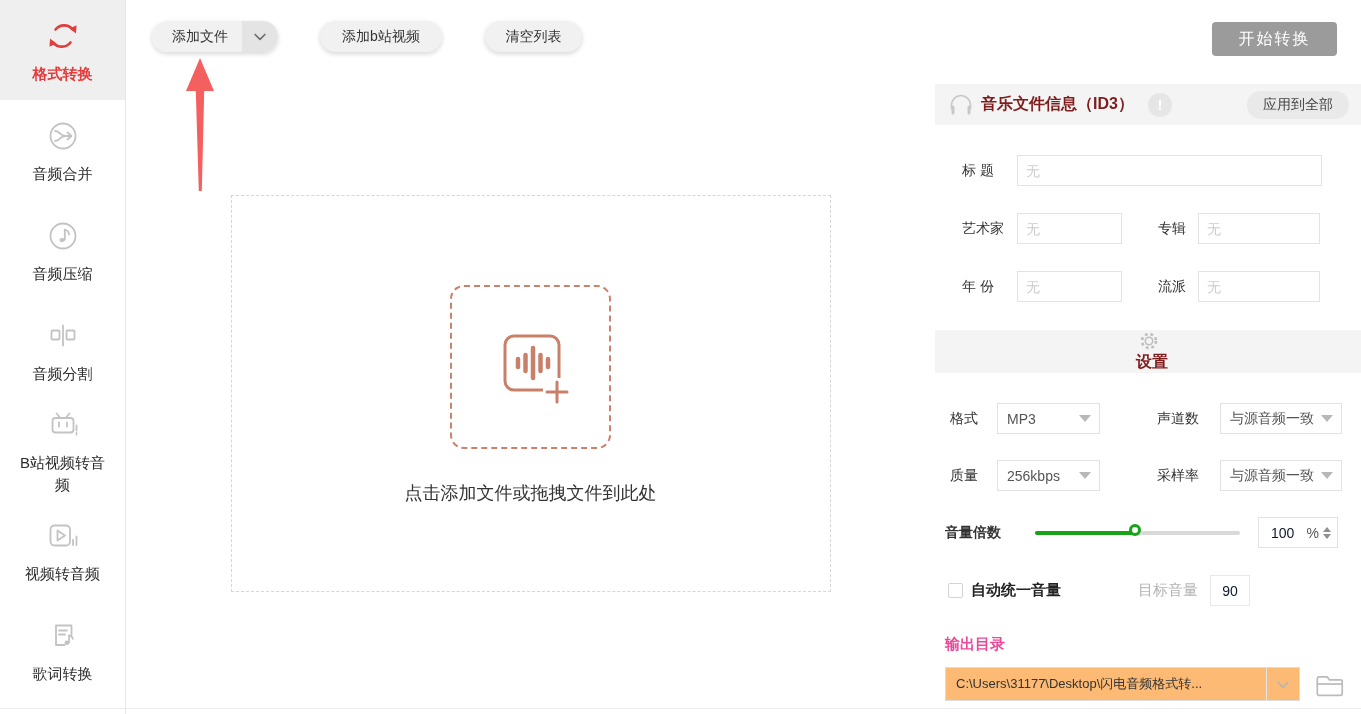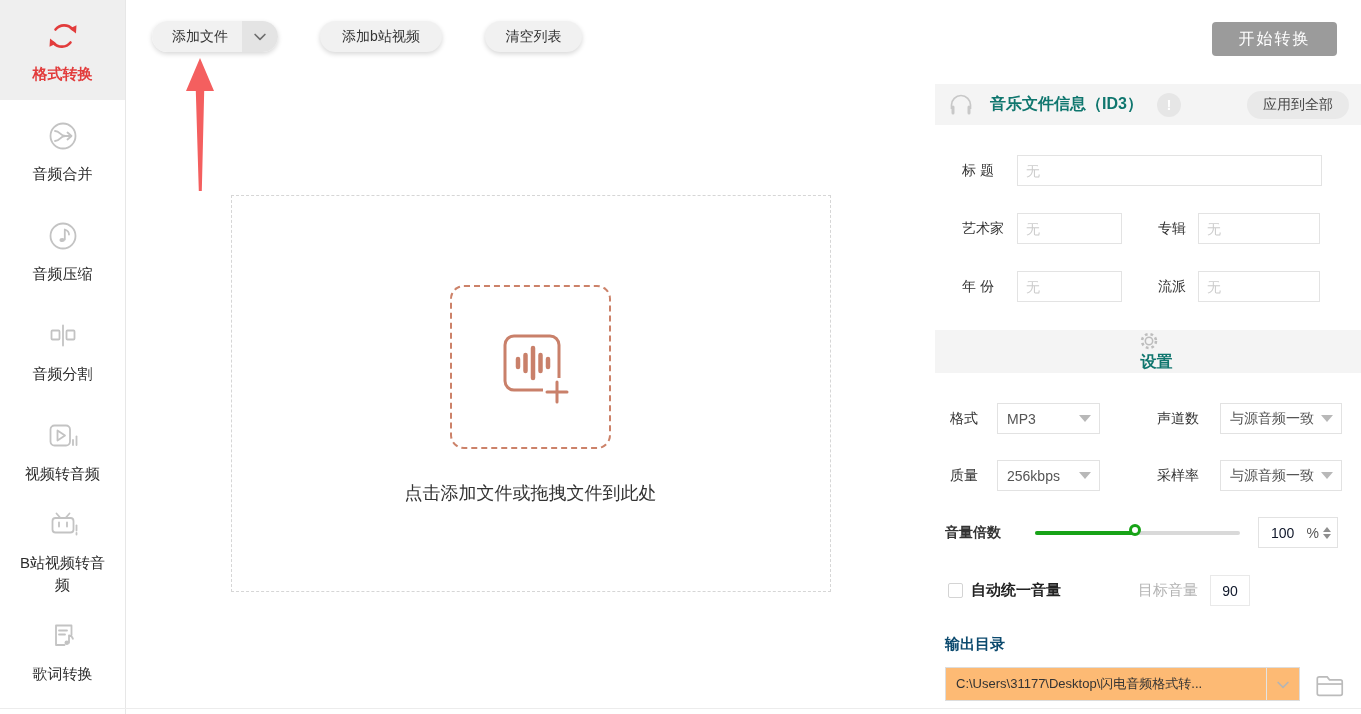--- a/index.html
+++ b/index.html
@@ -37,21 +37,21 @@
   .body-row { display:flex; height:630px; }
   .dz-col { flex:1; }
   .dropzone { width:600px; height:397px; margin:111px auto 0; border:1px dashed #d6d6d6; cursor:pointer; }
   .dz-iconbox { width:161px; height:164px; margin:89px auto 0; border:2px dashed #cc8269; border-radius:14px;
                 display:flex; align-items:center; justify-content:center; }
   .dz-hint { text-align:center; margin-top:32px; font-size:18px; color:#333; }
 
   
   .panel { width:426px; flex:0 0 426px; }
   .band { height:41px; background:#f4f4f4; display:flex; align-items:center; padding:0 12px 0 13px; }
-  .band .btitle { font-size:16px; color:#0f766e; font-weight:600; margin-left:16px; }
+  .band .btitle { font-size:16px; color:#7f1d1d; font-weight:600; margin-left:7px; }
   .info-circle { width:24px; height:24px; border-radius:50%; background:#e6e6e6; color:#fff; font-weight:bold;
                  font-size:15px; display:flex; align-items:center; justify-content:center; margin-left:14px; cursor:pointer; }
   .apply-btn { margin-left:auto; height:28px; padding:0 16px; background:#e9e9e9; border-radius:14px;
                font-size:14px; color:#444; display:flex; align-items:center; cursor:pointer; }
 
   .frow { display:flex; align-items:center; }
   .flabel { font-size:14px; color:#333; flex:0 0 auto; }
   .tin { height:31px; border:1px solid #e3e3e3; background:#fff; font-size:14px; color:#444; padding:0 8px;
          font-family:inherit; outline:none; }
   .tin::placeholder { color:#ccc; }
@@ -80,21 +80,21 @@
   .spin .arrows { display:flex; flex-direction:column; gap:2px; cursor:pointer; }
   .tri-up { width:0; height:0; border-left:4px solid transparent; border-right:4px solid transparent; border-bottom:5px solid #8f8f8f; }
   .tri-dn { width:0; height:0; border-left:4px solid transparent; border-right:4px solid transparent; border-top:5px solid #8f8f8f; }
 
   .chk-row { margin:27px 0 0 13px; }
   .checkbox { width:15px; height:15px; border:1px solid #d4d4d4; border-radius:2px; background:#fff; cursor:pointer; }
   .chk-lab { font-size:15px; color:#222; font-weight:600; margin-left:8px; width:92px; }
   .tgt-lab { font-size:15px; color:#b3b3b3; margin-left:75px; width:62px; }
   .tgt-in { width:40px; margin-left:10px; text-align:center; color:#0f172a; border-color:#e9e9e9; }
 
-  .out-lab { margin:29px 0 0 10px; font-size:15px; color:#0c4a6e; font-weight:600; }
+  .out-lab { margin:29px 0 0 10px; font-size:15px; color:#ec4899; font-weight:600; }
   .out-row { margin:13px 0 0 10px; display:flex; align-items:center; }
   .combo { width:355px; height:34px; border:1px solid #ddd; display:flex; align-items:stretch; cursor:pointer; background:#fdba74; }
   .combo .ptext { flex:1; display:flex; align-items:center; padding:0 10px; font-size:13px; color:#333; white-space:nowrap; overflow:hidden; }
   .combo .cchev { width:33px; border-left:1px solid #e4e4e4; display:flex; align-items:center; justify-content:center; }
   .folder-btn { width:34px; height:34px; margin-left:13px; display:flex; align-items:center; justify-content:center; cursor:pointer; background:#fff; border:none; }
 
   .bottom-line { position:absolute; left:0; top:708px; width:1361px; height:1px; background:#ececec; }
   .chev-svg { width:14px; height:9px; } .chev-svg polyline { fill:none; stroke:#6e6e6e; stroke-width:2; stroke-linecap:round; stroke-linejoin:round; }
   .chev-svg.lt polyline { stroke:#b5b5b5; }
 </style>
@@ -132,37 +132,37 @@
     <div class="side-item">
       <svg class="sicon" viewBox="0 0 40 40">
         <rect x="8.5" y="14.5" width="8" height="9" rx="1"></rect>
         <rect x="23.5" y="14.5" width="8" height="9" rx="1"></rect>
         <line x1="20" y1="9.5" x2="20" y2="29.5"></line>
       </svg>
       <span class="lab">音频分割</span>
     </div>
     <div class="side-item">
       <svg class="sicon" viewBox="0 0 40 40">
-        <rect x="7.5" y="9.5" width="19.5" height="20" rx="4"></rect>
-        <path d="M14.5 14.5 l7.5 5 -7.5 5 z"></path>
-        <line x1="30" y1="24" x2="30" y2="29"></line>
-        <line x1="33.5" y1="20.5" x2="33.5" y2="29"></line>
-      </svg>
-      <span class="lab">视频转音频</span>
-    </div>
-    <div class="side-item">
-      <svg class="sicon" viewBox="0 0 40 40">
         <path d="M13.5 8.5 l4 4.5 M26.5 8.5 l-4 4.5"></path>
         <rect x="9.5" y="13" width="21" height="14.5" rx="3"></rect>
         <line x1="16" y1="17.5" x2="16" y2="21.5"></line>
         <line x1="24" y1="17.5" x2="24" y2="21.5"></line>
         <line x1="33.5" y1="20.5" x2="33.5" y2="25.5"></line>
         <line x1="33.5" y1="28" x2="33.5" y2="29.5"></line>
       </svg>
       <span class="lab">B站视频转音频</span>
+    </div>
+    <div class="side-item">
+      <svg class="sicon" viewBox="0 0 40 40">
+        <rect x="7.5" y="9.5" width="19.5" height="20" rx="4"></rect>
+        <path d="M14.5 14.5 l7.5 5 -7.5 5 z"></path>
+        <line x1="30" y1="24" x2="30" y2="29"></line>
+        <line x1="33.5" y1="20.5" x2="33.5" y2="29"></line>
+      </svg>
+      <span class="lab">视频转音频</span>
     </div>
     <div class="side-item">
       <svg class="sicon" viewBox="0 0 40 40">
         <path d="M13 9.5 h15.5 v9.5 M13 9.5 v19.5 h8.5"></path>
         <path d="M16 14.5 h8 M16 18.5 h6"></path>
         <circle class="fillg" cx="23.8" cy="26.8" r="2.3"></circle>
         <path d="M26 26.8 v-7.5 c2.5 .5 3.6 2 3.9 3.5"></path>
       </svg>
       <span class="lab">歌词转换</span>
     </div>

